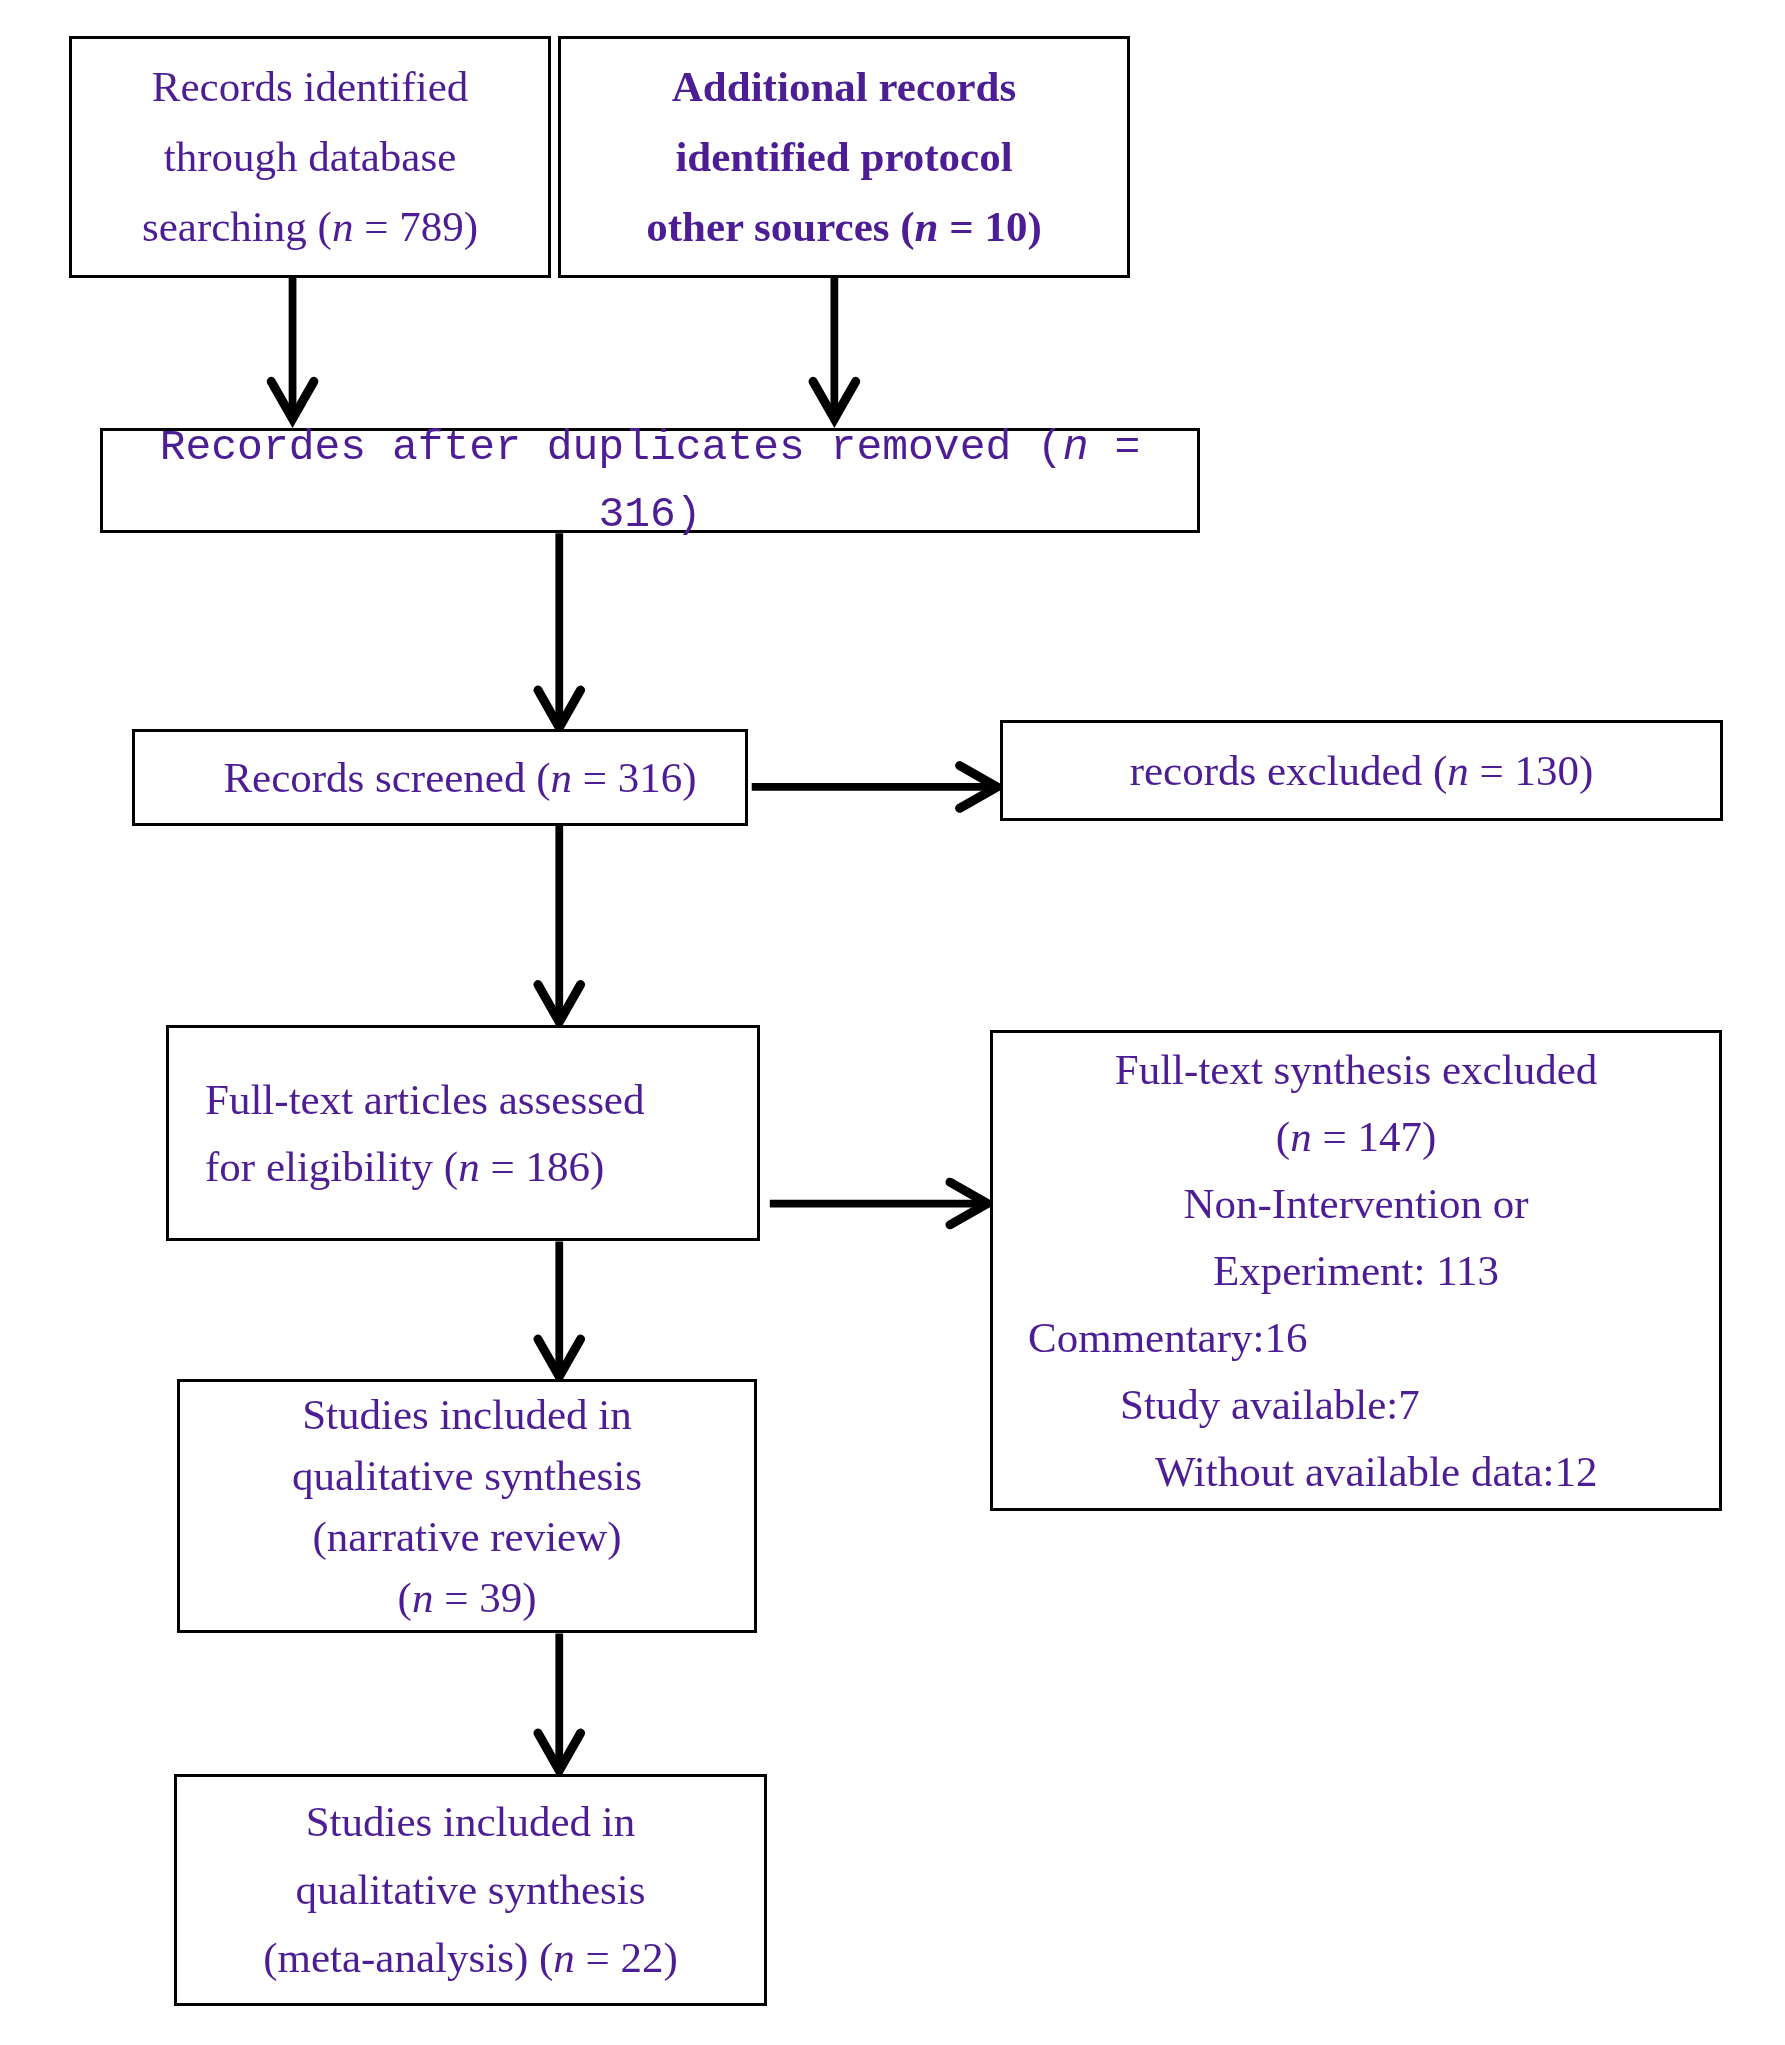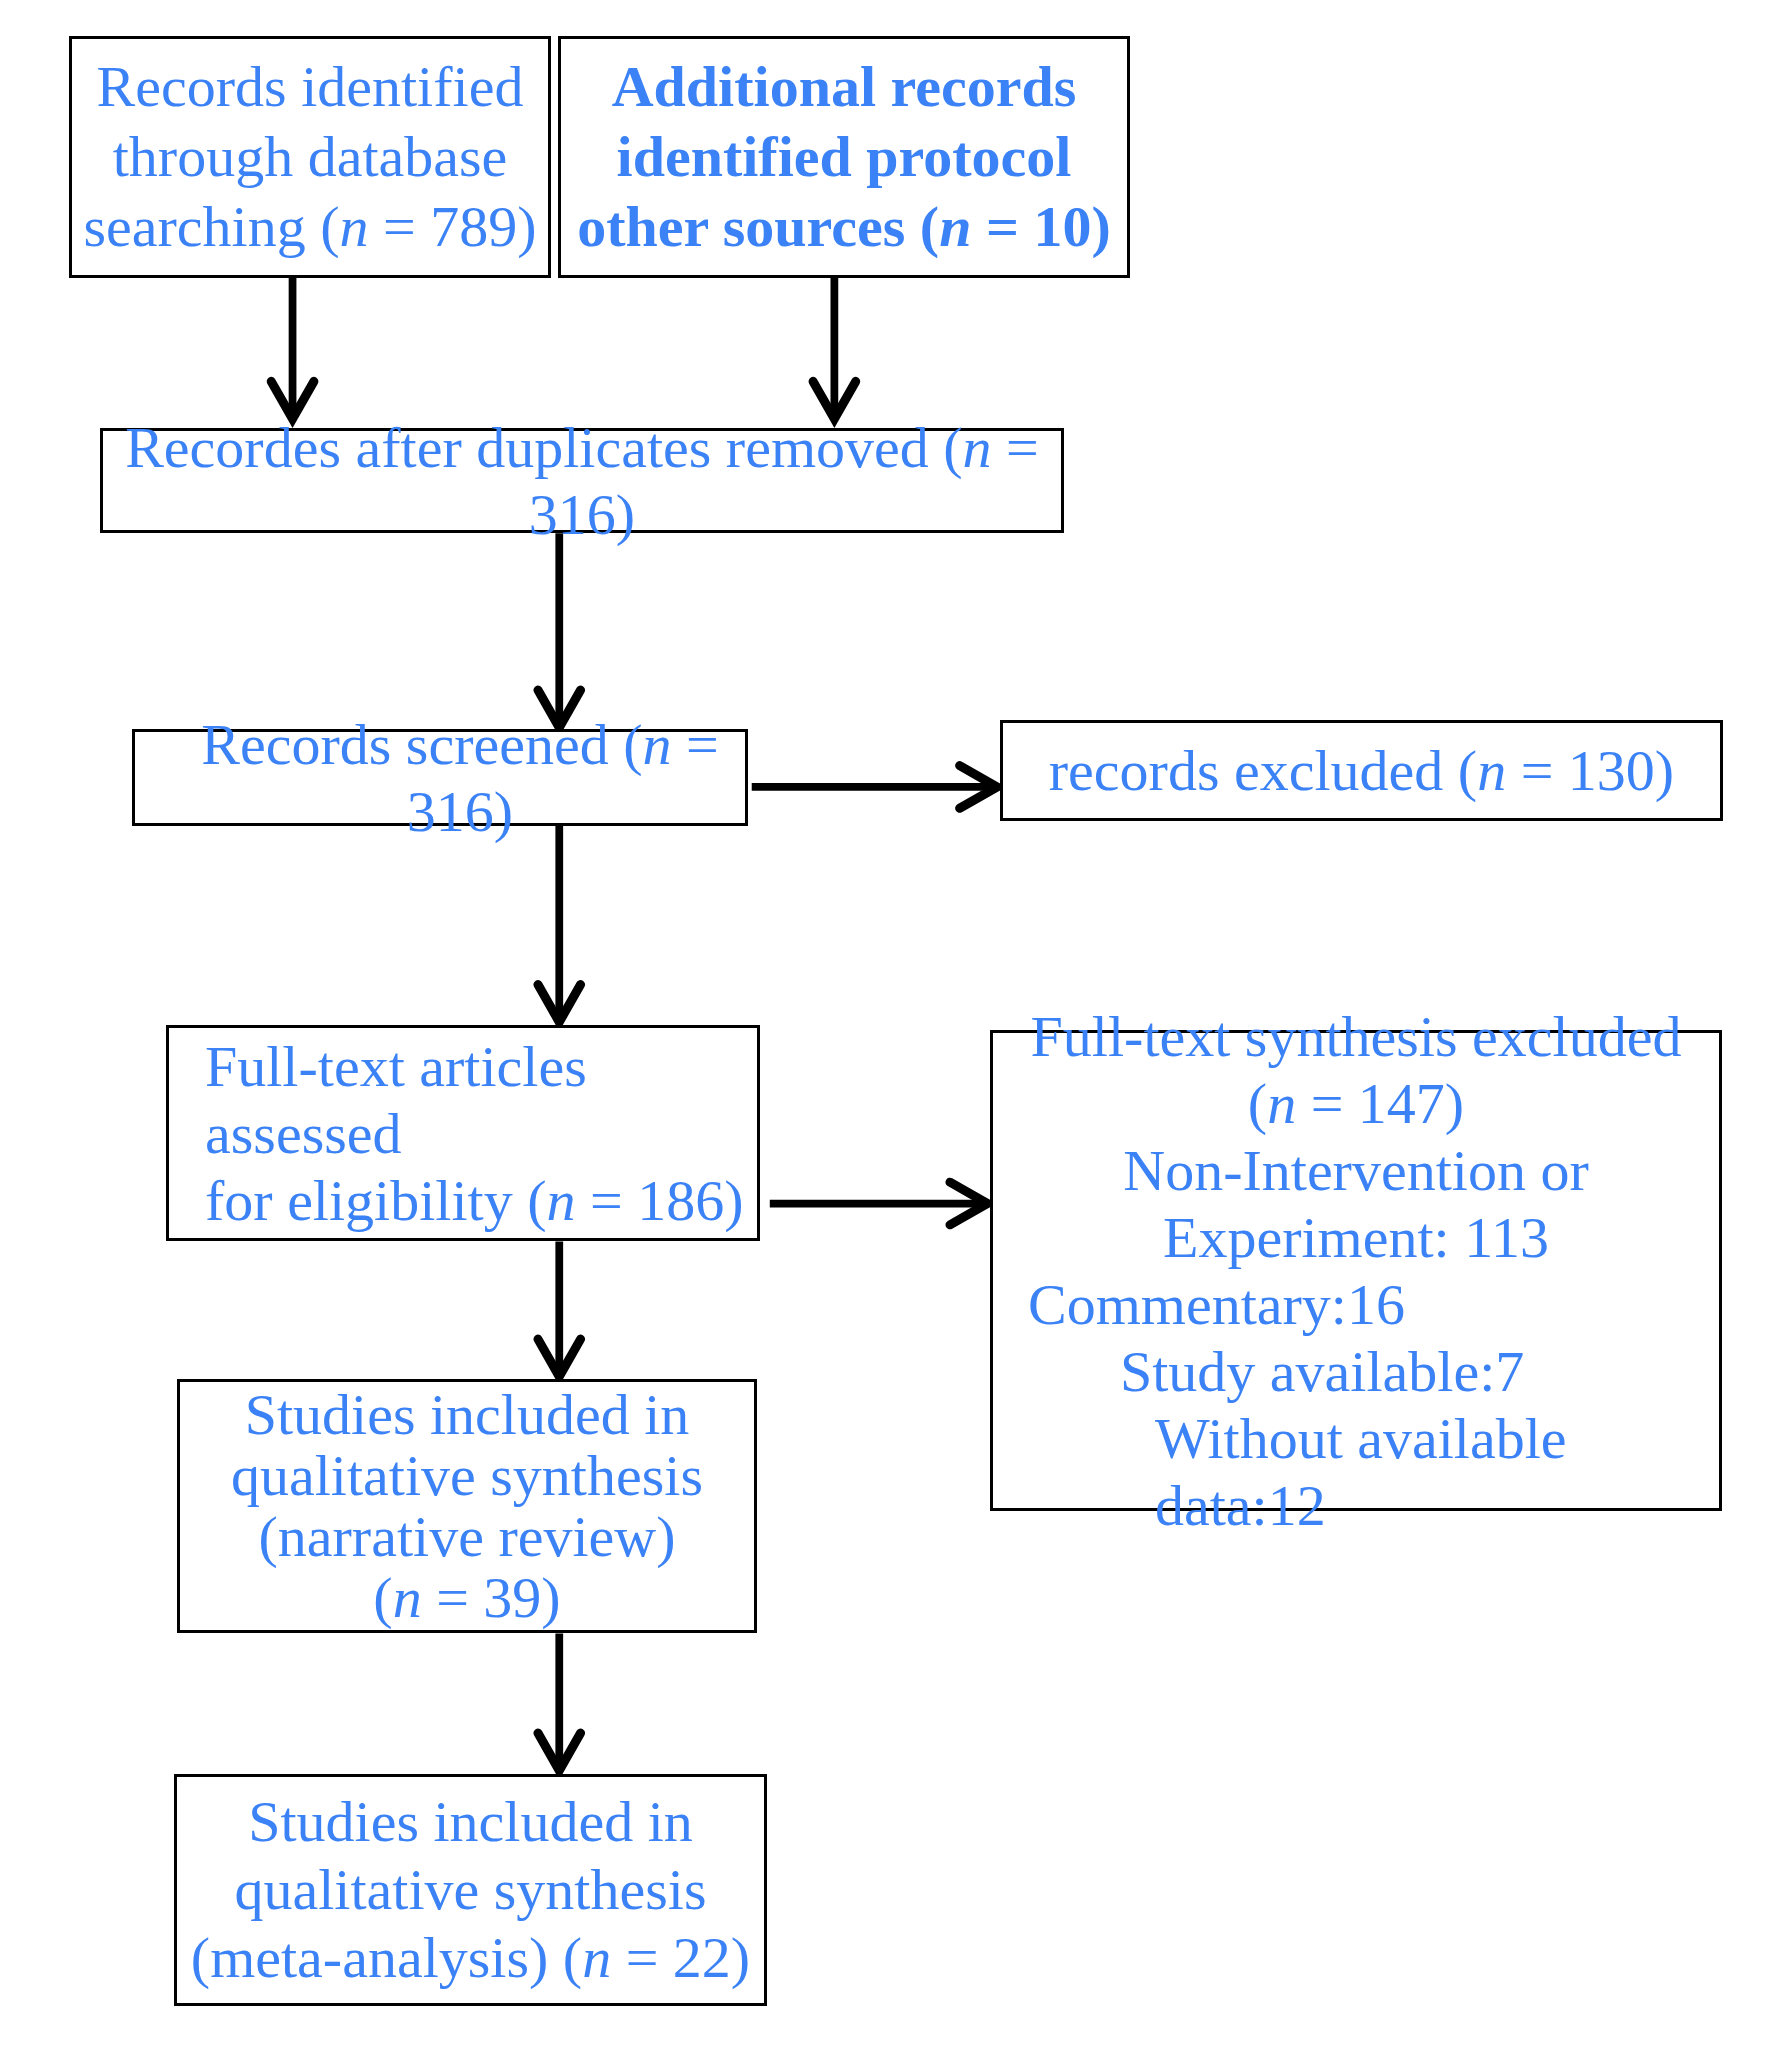--- a/index.html
+++ b/index.html
@@ -30,36 +30,36 @@
     stroke: #000000;
     fill: none;
   }
   .arrows .shaft { stroke-width: 12px; }
   .arrows .head  { stroke-width: 14px; stroke-linecap: round; stroke-linejoin: miter; }
   .box {
     position: absolute;
     box-sizing: border-box;
     border: 3.9px solid #000000;
     background: #ffffff;
-    color: #3b82f6;
-    font-size: 58px;
+    color: #4c1d95;
+    font-size: 43px;
     display: flex;
     flex-direction: column;
     justify-content: center;
     text-align: center;
   }
   .box .line { line-height: 67px; }
   i { font-style: italic; }
 
   
   #box-identified-database { left: 69px;  top: 36px;   width: 482px;  height: 242px; }
   #box-identified-database .line { line-height: 70px; }
   #box-identified-other    { left: 558px;  top: 36px;   width: 572px;  height: 242px; font-weight: bold; }
   #box-identified-other .line { line-height: 70px; }
-  #box-after-duplicates    { left: 100px;  top: 428px;  width: 964px; height: 105px; }
+  #box-after-duplicates    { left: 100px;  top: 428px;  width: 1100px; height: 105px; font-family: Liberation Mono, monospace; }
   #box-screened            { left: 132px;  top: 729px; width: 616px;  height: 97px; padding-left: 40px; }
   #box-records-excluded    { left: 1000px; top: 720px; width: 723px; height: 101px; }
   #box-fulltext-assessed   { left: 166px;  top: 1025px; width: 594px;  height: 216px;
                              text-align: left; padding-left: 36px; padding-right: 13px; }
   #box-fulltext-assessed .line { line-height: 67px; }
   #box-fulltext-excluded   { left: 990px; top: 1030px; width: 732px; height: 481px; }
   #box-fulltext-excluded .line { line-height: 67px; }
   #box-qualitative         { left: 177px;  top: 1379px; width: 580px;  height: 254px; }
   #box-qualitative .line { line-height: 61px; }
   #box-meta                { left: 174px;  top: 1774px; width: 593px;  height: 232px; }

